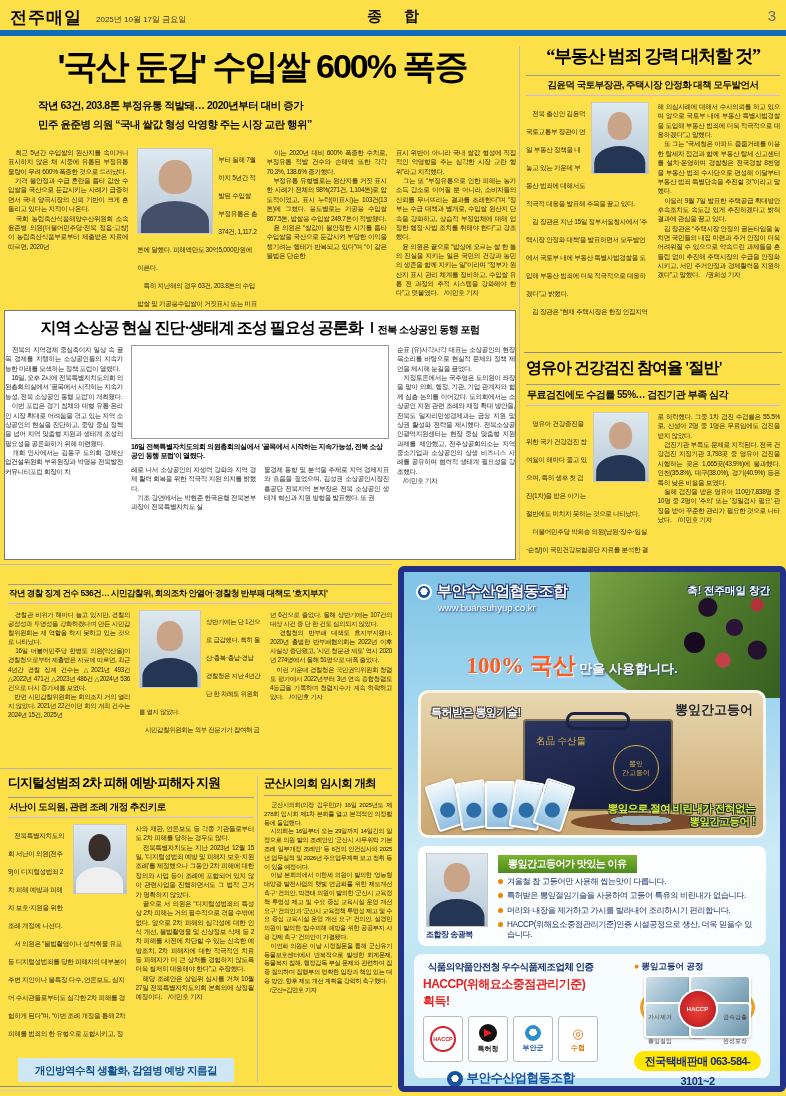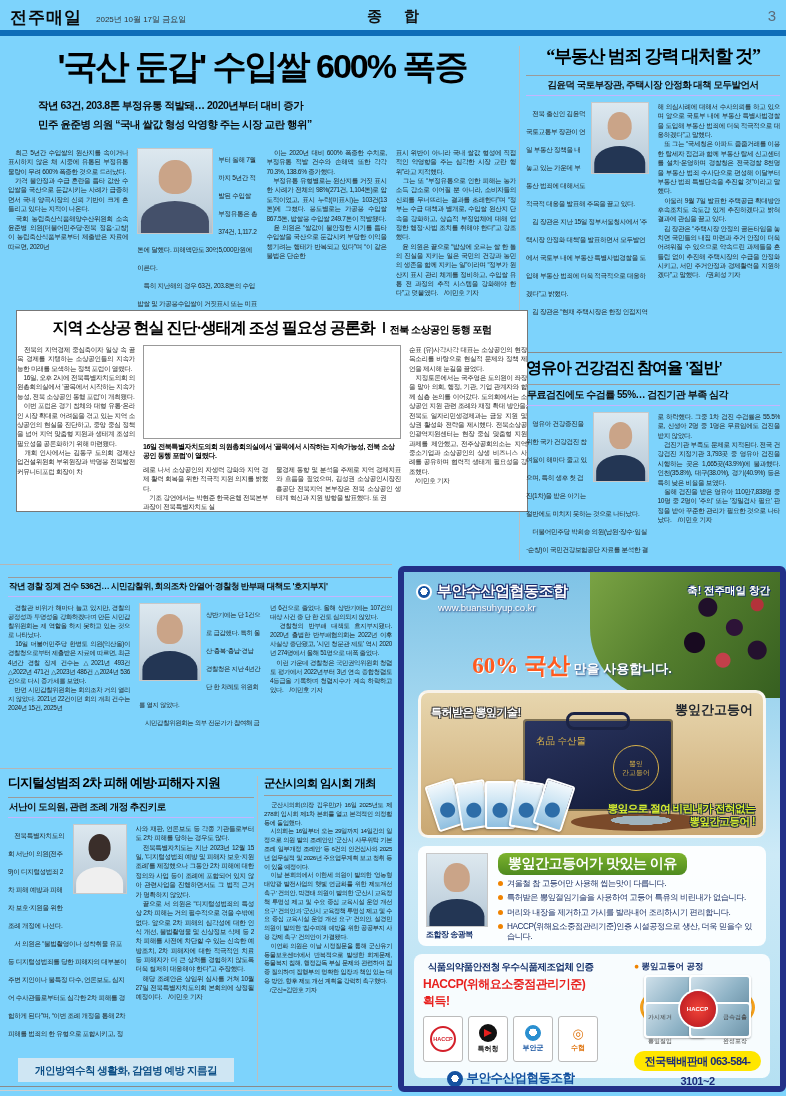--- a/index.html
+++ b/index.html
@@ -1,17 +1,17 @@
 <!DOCTYPE html>
 <html lang="ko"><head>
 <meta charset="utf-8">
 <style>
   * { margin:0; padding:0; box-sizing:border-box; }
   body { background:#e9e9e9; font-family:"Liberation Sans","DejaVu Sans",sans-serif; }
-  #page { position:relative; width:786px; height:1096px; margin:0 auto; background:#7dd3fc; color:#111; overflow:hidden; }
+  #page { position:relative; width:786px; height:1096px; margin:0 auto; background:#fde047; color:#111; overflow:hidden; }
 
   
   .m-name { position:absolute; left:10px; top:6px; font-size:17px; font-weight:900; letter-spacing:1px; color:#0a0a0a; }
   .m-date { position:absolute; left:96px; top:14px; font-size:8px; color:#333; }
   .m-sec  { position:absolute; left:0; right:0; top:7px; text-align:center; font-size:15px; font-weight:900; letter-spacing:9px; text-indent:9px; }
   .m-page { position:absolute; right:10px; top:7px; font-size:15px; color:#5d6b78; }
   .blue-bar { position:absolute; left:0; right:0; top:30px; height:6px; background:#0e6db8; }
 
   
   .serifh { font-family:"Liberation Serif","DejaVu Serif",serif; font-weight:700; color:#000; }
@@ -37,21 +37,21 @@
   .rice-subs div { font-size:10.5px; font-weight:700; letter-spacing:-0.5px; margin-bottom:5px; color:#0d0d0d; }
   .rice-body { position:absolute; left:0; right:0; top:104px; bottom:0; }
 
   
   .realty { position:absolute; left:526px; top:44px; width:254px; height:300px; }
   .realty-hl { text-align:center; font-size:18px; letter-spacing:-1.2px; }
   .realty-sub { margin-top:7px; text-align:center; font-size:9.5px; font-weight:700; letter-spacing:-0.5px; }
   .realty-body { margin-top:6px; height:218px; }
 
   
-  .forum { position:absolute; left:16px; top:310px; width:512px; height:202px; border:1px solid #777; padding:7px 0; background:#fff; }
+  .forum { position:absolute; left:4px; top:310px; width:512px; height:250px; border:1px solid #777; padding:7px 0; background:#fff; }
   .forum-hlrow { text-align:center; white-space:nowrap; }
   .forum-hl { display:inline; font-size:16px; letter-spacing:-1px; }
   .kbar { display:inline-block; width:2px; height:11px; background:#222; margin:0 5px 0 8px; }
   .forum-kicker { display:inline; font-size:10px; font-weight:800; letter-spacing:-0.5px; color:#000; }
   .forum-body { display:flex; gap:8px; margin-top:6px; height:204px; }
   .forum-c1, .forum-c4 { width:118px; overflow:hidden; }
   .forum-mid { flex:1; display:flex; flex-direction:column; }
   .group-photo { height:94px; border:1px solid #999;
     background:
       radial-gradient(circle at 10% 52%, #2c2f3a 4px, transparent 5px),
@@ -71,21 +71,21 @@
 
   
   .checkup { position:absolute; left:526px; top:358px; width:254px; height:202px; }
   .checkup-hl { font-size:16px; letter-spacing:-1px; }
   .checkup-sub { margin-top:5px; font-size:10px; font-weight:700; letter-spacing:-0.5px; }
   .checkup-body { margin-top:6px; height:150px; }
 
   
   .police { position:absolute; left:8px; top:572px; width:384px; height:190px; }
   .police-hl { font-size:14.5px; letter-spacing:-1px; }
-  .police-sub { margin-top:5px; font-size:8.5px; font-weight:700; letter-spacing:-0.5px; }
+  .police-sub { margin-top:12px; font-size:8.5px; font-weight:700; letter-spacing:-0.5px; }
   .police-body { margin-top:6px; height:132px; }
   .police .btxt { font-size:6.4px; }
 
   
   .digital { position:absolute; left:8px; top:774px; width:246px; height:276px; }
   .digital-hl { font-size:13px; font-weight:900; letter-spacing:-1px; color:#000; }
   .digital-sub { margin-top:5px; font-size:9.5px; font-weight:700; letter-spacing:-0.5px; }
   .digital-body { margin-top:6px; height:216px; }
 
   .hygiene { position:absolute; left:18px; top:1058px; width:216px; height:24px; background:#cfe6f3; color:#0d4f86; font-size:10.5px; font-weight:800; text-align:center; line-height:24px; letter-spacing:-0.5px; }
@@ -131,21 +131,21 @@
       background:radial-gradient(circle at 50% 62%, #2d6da8 7px, transparent 8px), linear-gradient(180deg,#f2f8fc 0%,#cfe6f4 40%,#8fbfe0 100%);
       box-shadow:0 1px 3px rgba(0,0,0,.35); }
   .pack:nth-child(1){left:0;transform:rotate(-18deg);} .pack:nth-child(2){left:27px;transform:rotate(-9deg);}
   .pack:nth-child(3){left:54px;} .pack:nth-child(4){left:81px;transform:rotate(9deg);} .pack:nth-child(5){left:108px;transform:rotate(18deg);}
   .tray { position:absolute; left:150px; bottom:4px; width:140px; height:18px; background:radial-gradient(ellipse at 50% 40%, #9fb3bd 0 30%, #7a4a2a 31% 100%); border-radius:50%; z-index:2; }
   .ad-slogan { position:absolute; right:8px; bottom:6px; z-index:6; text-align:right; color:#d9ef2f; font-weight:900; font-size:10.5px; line-height:1.3; letter-spacing:-0.5px; text-shadow:1px 1px 0 #203040,-1px 1px 0 #203040,1px -1px 0 #203040,-1px -1px 0 #203040; }
   .ad-panel { position:absolute; top:274px; left:14px; right:14px; height:100px; background:rgba(255,255,255,.93); border-radius:8px; display:flex; gap:8px; padding:7px 8px; }
   .chair-wrap { width:64px; text-align:left; }
   .chair-cap { font-size:8px; font-weight:800; color:#14306b; margin-top:2px; letter-spacing:-0.5px; }
   .reasons { flex:1; }
-  .r-title { display:inline-block; background:linear-gradient(180deg,#7db32e,#4e8a1f); color:#fff; font-size:14px; font-weight:900; padding:2px 10px; border-radius:8px; letter-spacing:-0.5px; }
+  .r-title { display:inline-block; background:linear-gradient(180deg,#7db32e,#4e8a1f); color:#fff; font-size:10px; font-weight:900; padding:2px 10px; border-radius:0; letter-spacing:-0.5px; }
   .reason { display:flex; gap:4px; align-items:flex-start; margin-top:4px; font-size:8.2px; color:#12275e; letter-spacing:-0.4px; line-height:1.25; }
   .reason .dot { width:5px; height:5px; border-radius:50%; background:#f08300; margin-top:2px; flex:none; }
   .ad-bottom { position:absolute; top:382px; left:10px; right:10px; bottom:8px; background:rgba(255,255,255,.88); border-radius:8px; display:flex; gap:8px; padding:7px 9px; }
   .ab-left { flex:1.15; display:flex; flex-direction:column; align-items:center; }
   .cert1 { font-family:"Liberation Serif","DejaVu Serif",serif; font-size:9.5px; color:#14306b; font-weight:700; letter-spacing:-0.5px; }
   .cert2 { font-size:12px; color:#e8201e; font-weight:900; margin-top:2px; letter-spacing:-0.5px; }
   .badges { display:flex; gap:5px; margin:6px 0; }
   .badge { width:40px; height:46px; background:#fff; border:1px solid #bbb; border-radius:3px; display:flex; flex-direction:column; align-items:center; justify-content:center; gap:2px; font-size:7px; font-weight:800; }
   .stamp { width:26px; height:26px; border:2px solid #d4202a; border-radius:50%; color:#d4202a; font-size:5.5px; display:flex; align-items:center; justify-content:center; }
   .gmark { width:18px; height:18px; border-radius:50%; background:#111; position:relative; }
@@ -318,21 +318,21 @@
 
   <section class="ad">
     <div class="berries"></div>
     <div class="ad-logo-row">
       <span class="wave-ic"></span>
       <span class="ad-coop">부안수산업협동조합</span>
     </div>
     <div class="ad-url">www.buansuhyup.co.kr</div>
     <div class="ad-congrats">축! 전주매일 창간</div>
     <div class="ad-t2">
-      <span class="em">60% 국산</span><span class="rest"> 만을 사용합니다.</span>
+      <span class="em">100% 국산</span><span class="rest"> 만을 사용합니다.</span>
     </div>
 
     <div class="ad-product">
       <div class="ad-patent">특허받은 뽕잎기술!</div>
       <div class="ad-brand">뽕잎간고등어</div>
       <div class="giftbox">
         <div class="gb-l1">名品 수산물</div>
         <div class="gb-seal">뽕잎
 간고등어</div>
       </div>

